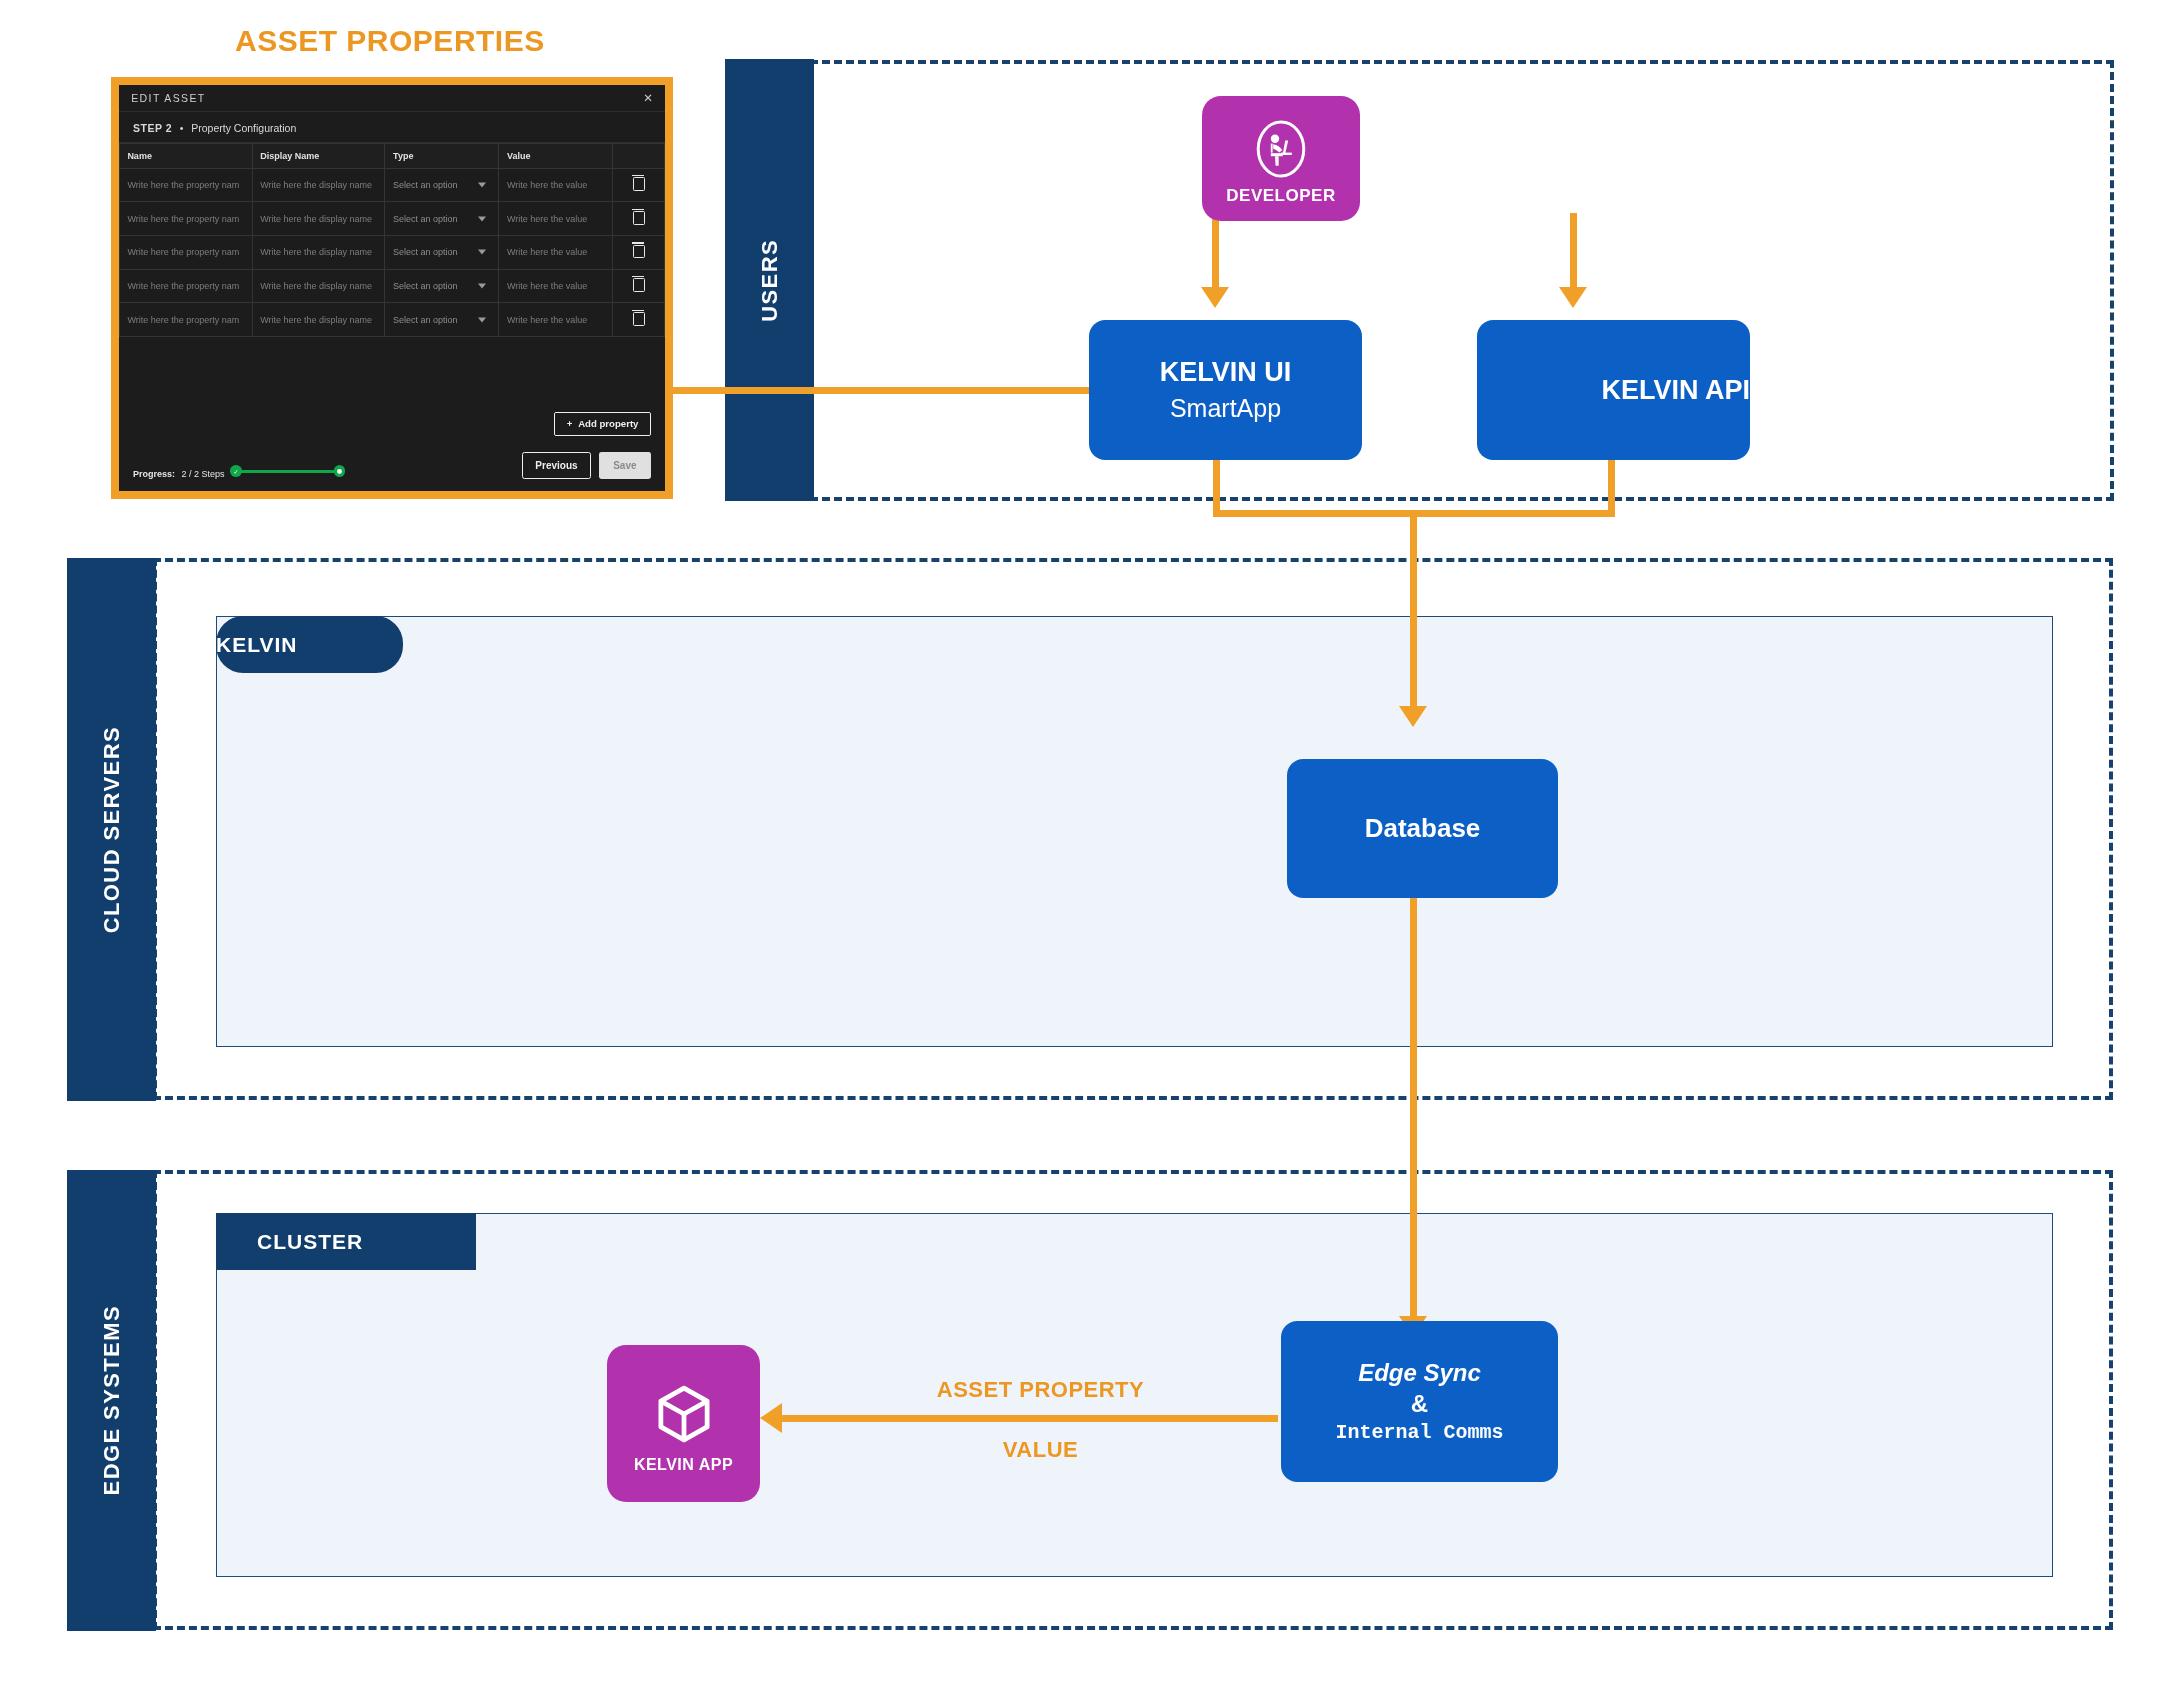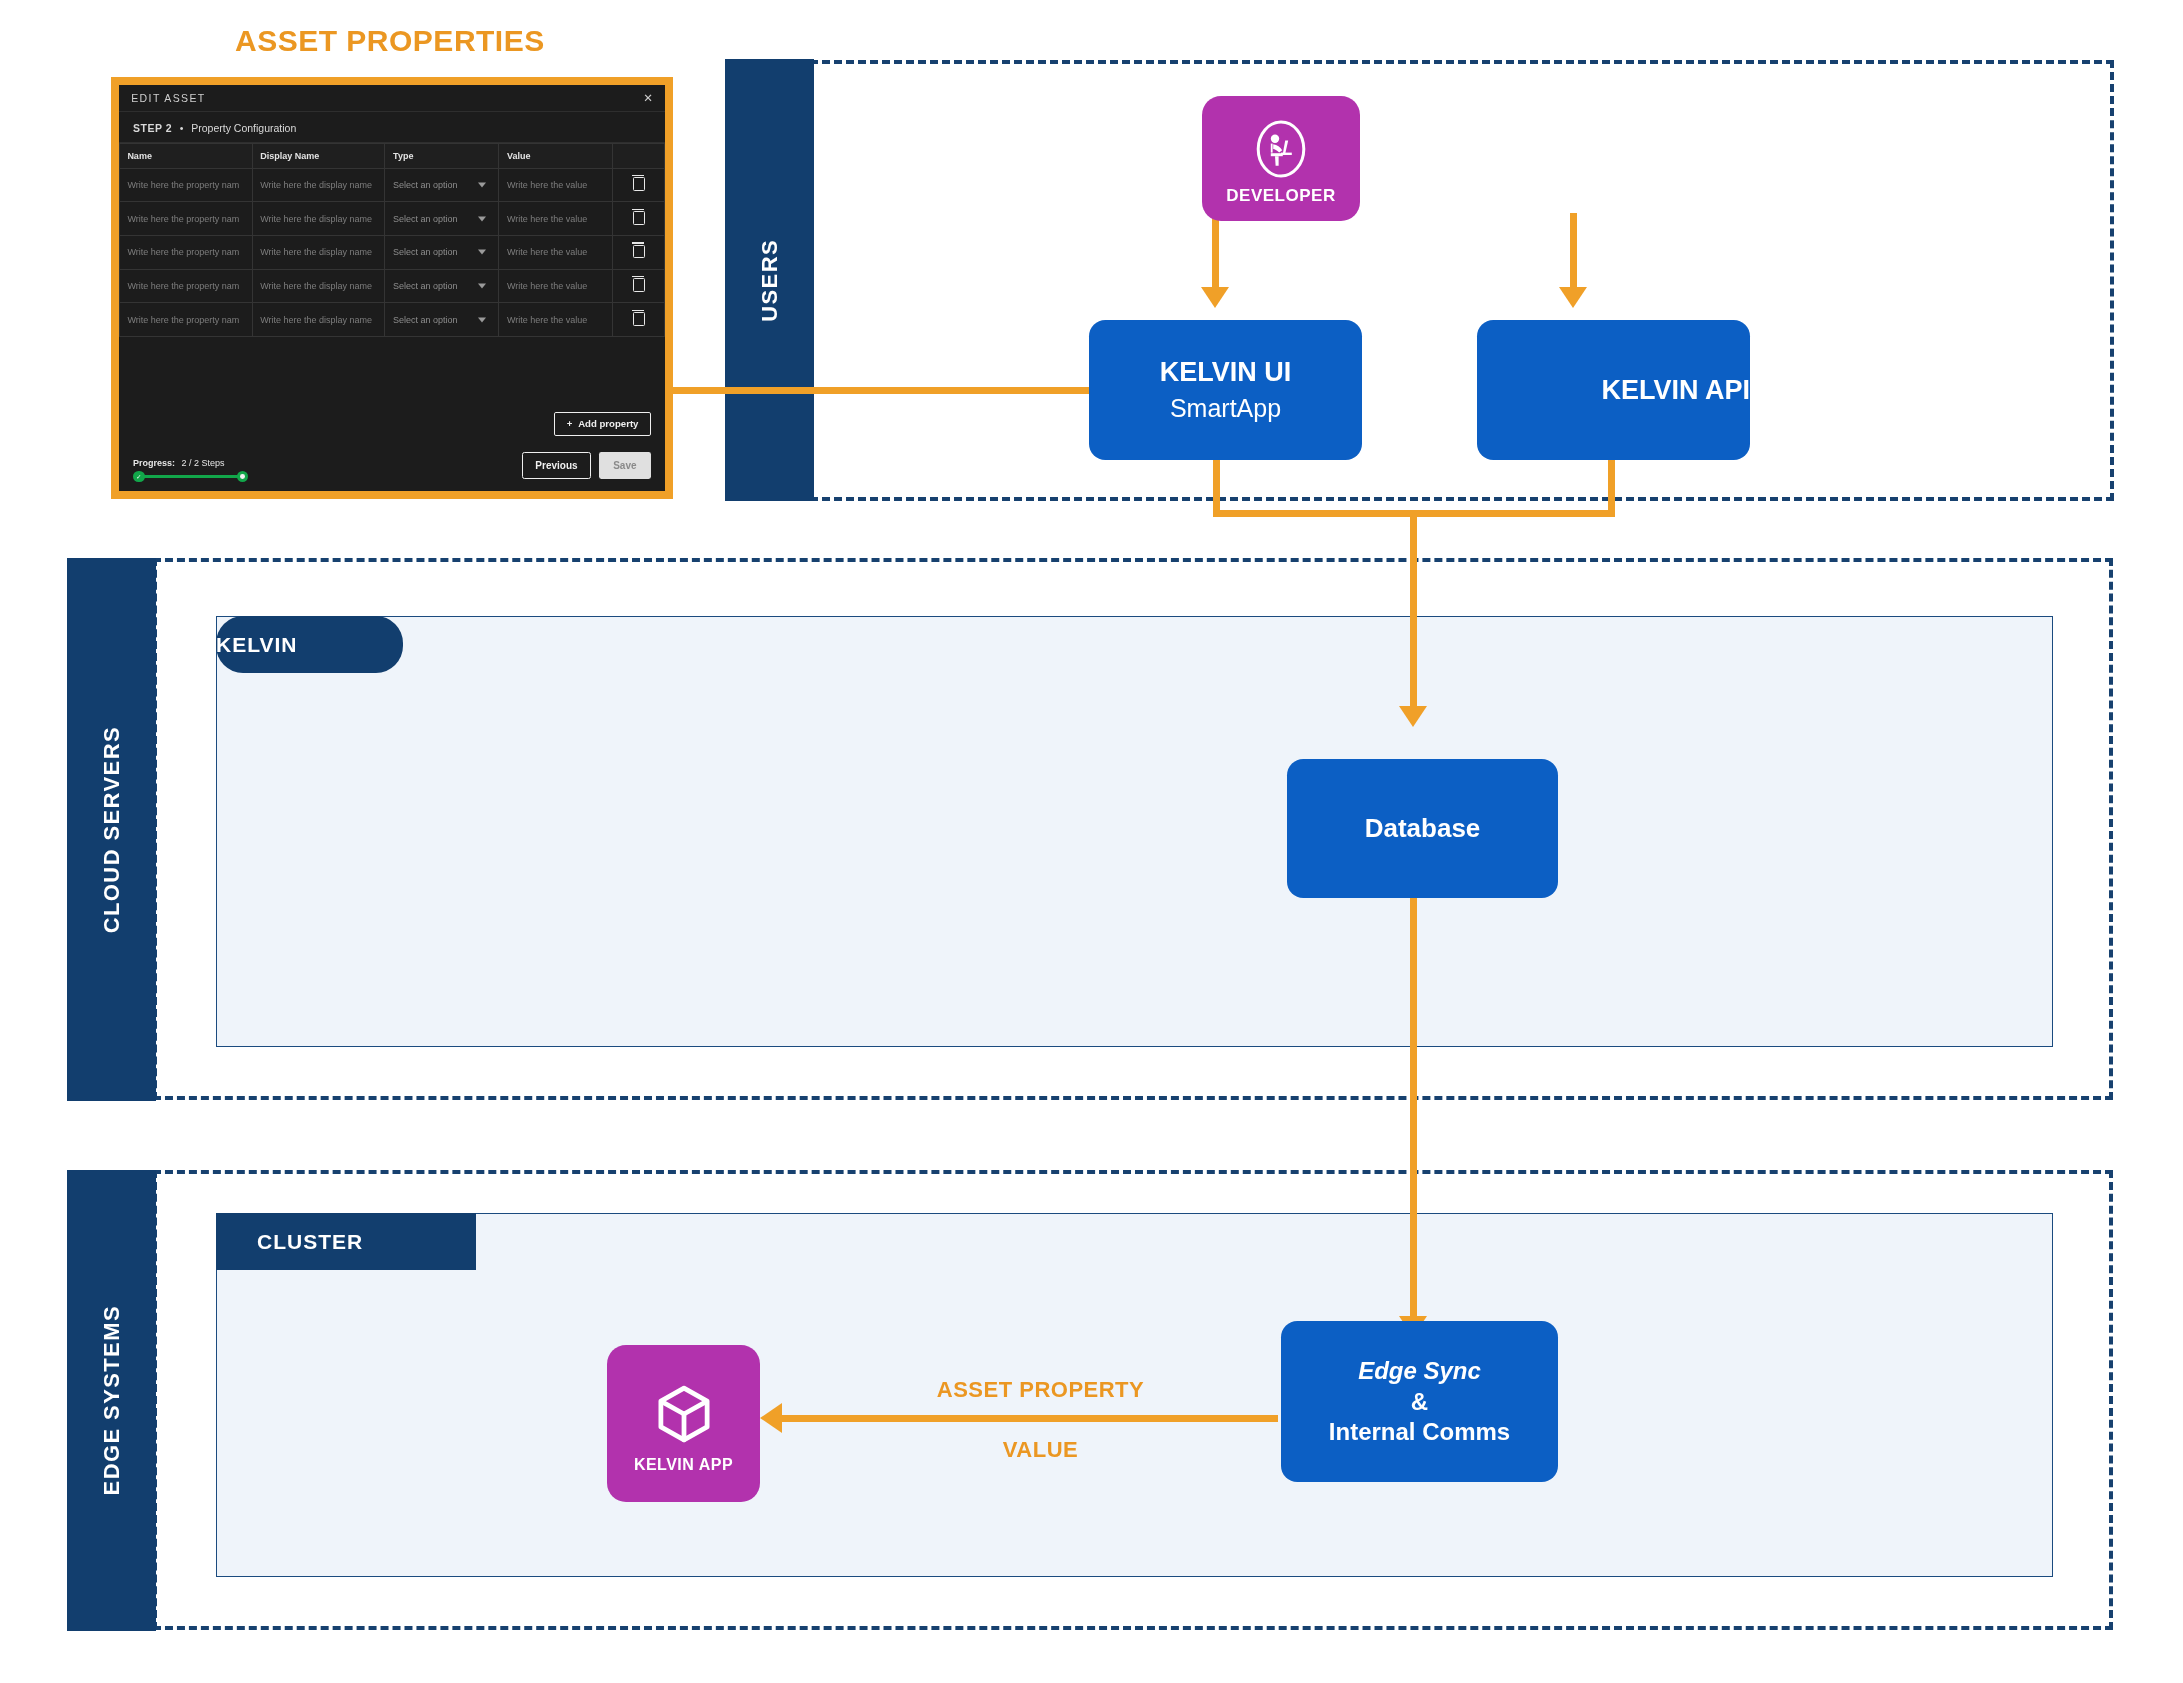--- a/index.html
+++ b/index.html
@@ -112,21 +112,21 @@
   #modal-spacer{flex:1;position:relative;}
   #add-property{
     position:absolute;right:14.4px;bottom:16.3px;border:1px solid #efefef;color:#efefef;
     font-size:9.6px;font-weight:bold;padding:5.8px 11.5px;border-radius:1.9px;
     display:flex;align-items:center;gap:5.8px;background:transparent;
   }
   #modal-footer{
     display:flex;align-items:flex-end;justify-content:space-between;
     padding:0 14.4px 12.5px 14.4px;
   }
-  #progress-wrap{display:flex;flex-direction:column;gap:5.8px;}
+  #progress-wrap{display:flex;flex-direction:row;gap:5.8px;}
   #progress-text{font-size:9px;color:#e6e6e6;}
   #progress-text b{font-weight:bold;}
   #progress-bar{position:relative;width:115px;height:4.8px;}
   #progress-line{position:absolute;left:4.8px;top:1.4px;width:105px;height:2.4px;background:#12a64a;}
   .pdot{
     position:absolute;top:-3.4px;width:11.5px;height:11.5px;border-radius:50%;background:#12a64a;
     display:flex;align-items:center;justify-content:center;font-size:6.2px;color:#fff;
   }
   #pdot-left{left:0;}
   #pdot-right{right:0;background:#12a64a;}
@@ -230,21 +230,21 @@
     <div class="node-title-bold" style="font-size:27px;">KELVIN API</div>
   </div>
 
   <div class="abs node node-blue" style="left:1287px;top:759px;width:271px;height:139px;">
     <div class="node-title-bold" style="font-size:26px;">Database</div>
   </div>
 
   <div class="abs node node-blue" style="left:1281px;top:1321px;width:277px;height:161px;">
     <div class="node-title-bold" style="font-size:24px;font-style:italic;">Edge Sync</div>
     <div class="node-title-bold" style="font-size:24px;margin-top:2.9px;">&amp;</div>
-    <div class="node-title-bold" style="font-size:24px;margin-top:2.9px;">Internal Comms</div>
+    <div class="node-title-bold" style="font-size:20px;margin-top:2.9px;font-family:Liberation Mono, monospace;">Internal Comms</div>
   </div>
 
   <div class="abs node node-purple" style="left:607px;top:1345px;width:153px;height:157px;padding-top:6.7px;">
     <span>
       <svg width="68" height="68" viewBox="0 0 100 100">
         <path d="M50 12 L84 31 L84 69 L50 88 L16 69 L16 31 Z" fill="none" stroke="#fff" stroke-width="7" stroke-linejoin="round"></path>
         <path d="M16 31 L50 50 L84 31" fill="none" stroke="#fff" stroke-width="7" stroke-linejoin="round"></path>
         <path d="M50 50 L50 88" fill="none" stroke="#fff" stroke-width="7" stroke-linecap="round"></path>
       </svg>
     </span>

